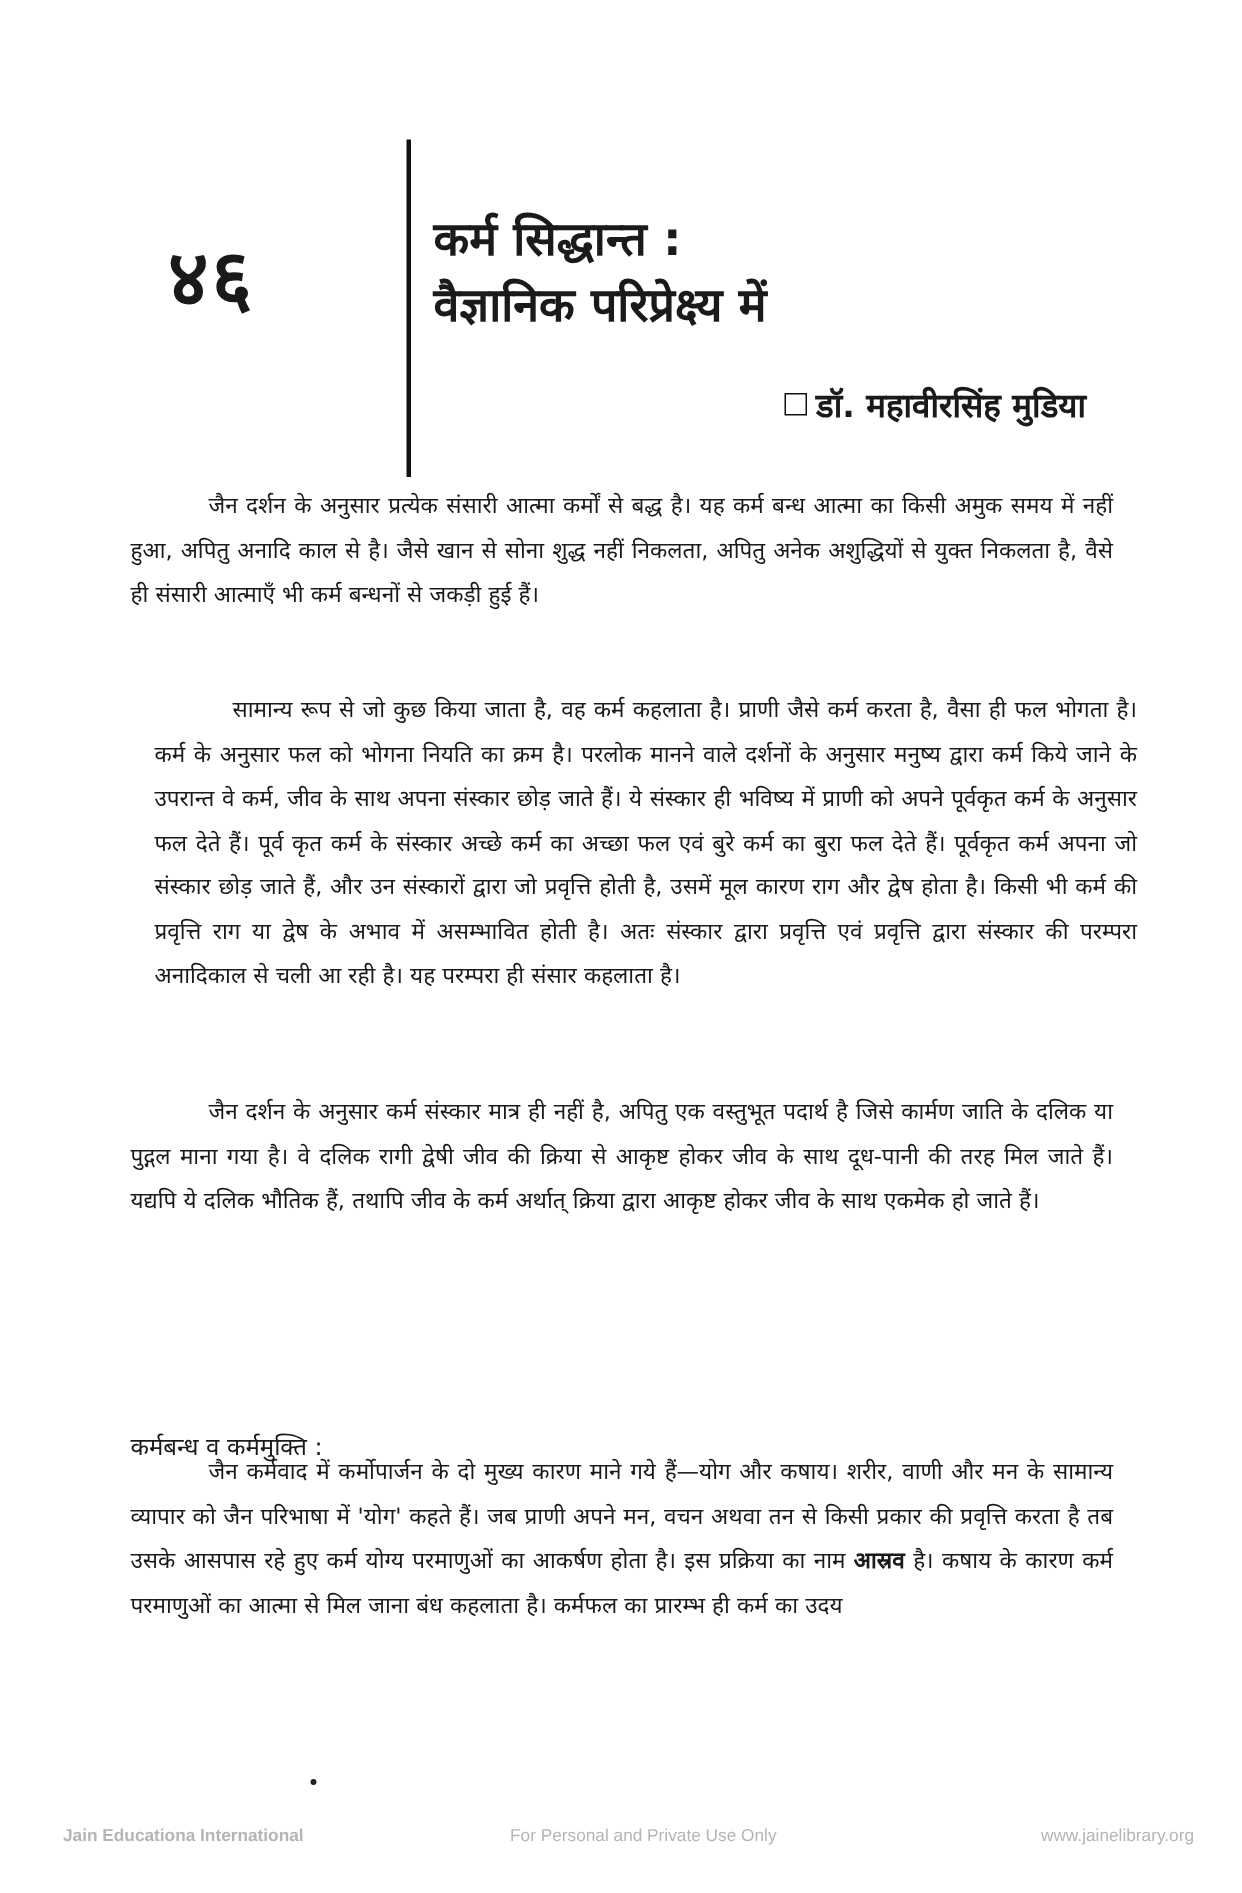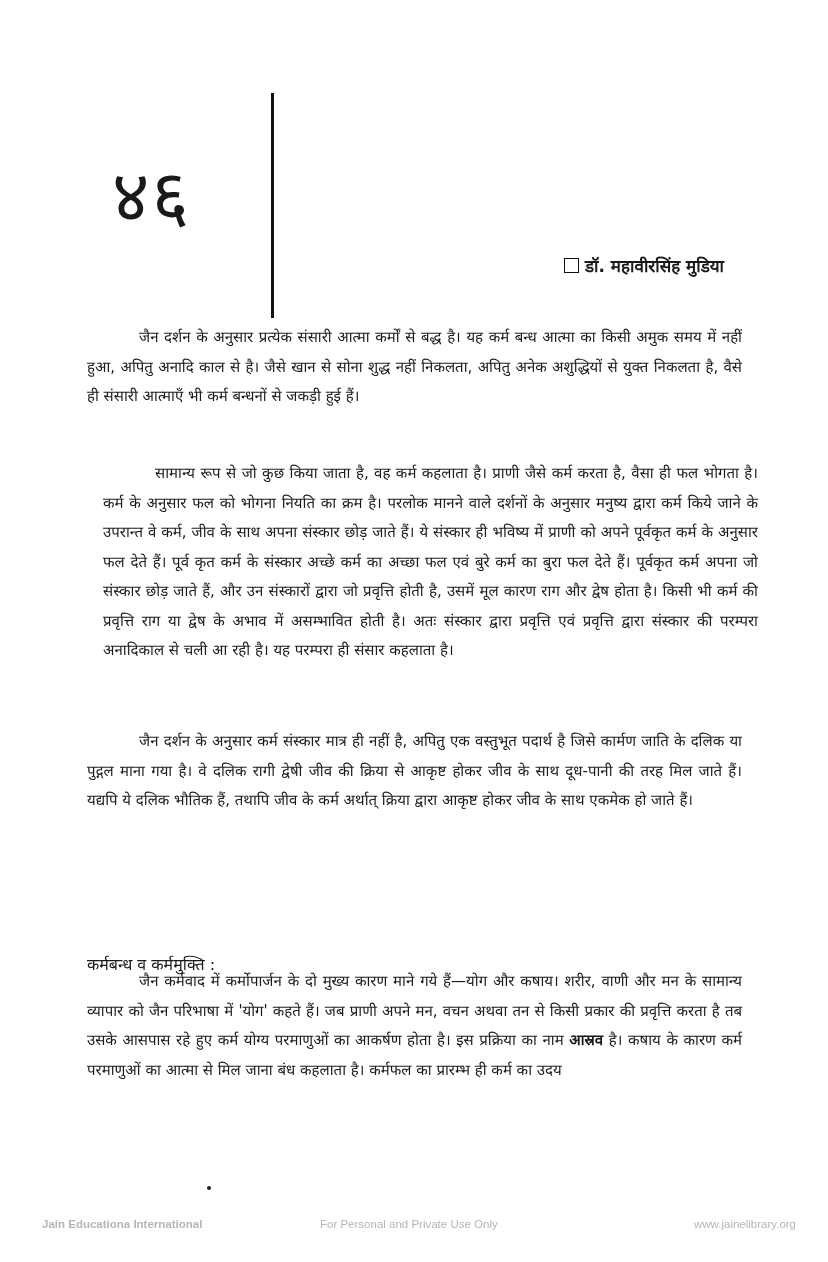--- a/index.html
+++ b/index.html
@@ -2,33 +2,33 @@
 <html><head>
 <meta charset="utf-8">
 <style>
   html, body { margin: 0; padding: 0; background: #ffffff; }
   body {
     width: 828px; height: 1262px; position: relative; overflow: hidden;
     font-family: "DejaVu Sans", sans-serif; color: #1a1a1a;
   }
   .chapter-number {
     position: absolute; left: 112px; top: 160px;
-    font-size: 72px; font-weight: normal; letter-spacing: 2px; line-height: 1;
+    font-size: 52px; font-weight: bold; letter-spacing: 2px; line-height: 1;
   }
   .vrule {
     position: absolute; left: 271px; top: 93px; width: 3px; height: 225px;
     background: #111;
   }
   .title {
     position: absolute; left: 289px; top: 138px;
     font-size: 31px; font-weight: bold; line-height: 44px;
   }
   .author {
     position: absolute; right: 104px; top: 254px;
-    font-size: 17px; font-weight: bold; display: flex; align-items: center; gap: 6px;
+    font-size: 22px; font-weight: bold; display: flex; align-items: center; gap: 6px;
   }
   .author .box {
     width: 13px; height: 13px; border: 1.5px solid #111; display: inline-block;
   }
   .body {
     position: absolute; left: 87px; width: 655px;
     font-size: 15px; line-height: 29.5px; text-align: justify;
   }
   .p { margin: 0; text-indent: 52px; }
   .p1 { top: 323px; }
@@ -41,30 +41,32 @@
   .p4 { top: 967px; }
   .dot {
     position: absolute; left: 207px; top: 1186px; width: 4px; height: 4px;
     border-radius: 50%; background: #222;
   }
   .footer {
     position: absolute; top: 1218px; font-size: 11.5px; color: #b5b5b5;
     font-family: "Liberation Sans", sans-serif;
   }
   .footer.left { left: 42px; font-weight: bold; }
-  .footer.center { left: 320px; }
+  .footer.center { left: 340px; }
   .footer.right { right: 32px; }
   b.term { font-weight: bold; }
 </style>
 </head>
 <body>
 
 <div class="chapter-number">४६</div>
 <div class="vrule"></div>
 <div class="title">
+  <div>कर्म सिद्धान्त :</div>
+  <div>वैज्ञानिक परिप्रेक्ष्य में</div>
 </div>
 <div class="author">
   <span class="box"></span>
   <span>डॉ. महावीरसिंह मुडिया</span>
 </div>
 
 <div class="body p1">
   <p class="p">जैन दर्शन के अनुसार प्रत्येक संसारी आत्मा कर्मों से बद्ध है। यह कर्म बन्ध आत्मा का किसी अमुक समय में नहीं हुआ, अपितु अनादि काल से है। जैसे खान से सोना शुद्ध नहीं निकलता, अपितु अनेक अशुद्धियों से युक्त निकलता है, वैसे ही संसारी आत्माएँ भी कर्म बन्धनों से जकड़ी हुई हैं।</p>
 </div>
 <div class="body p2">

